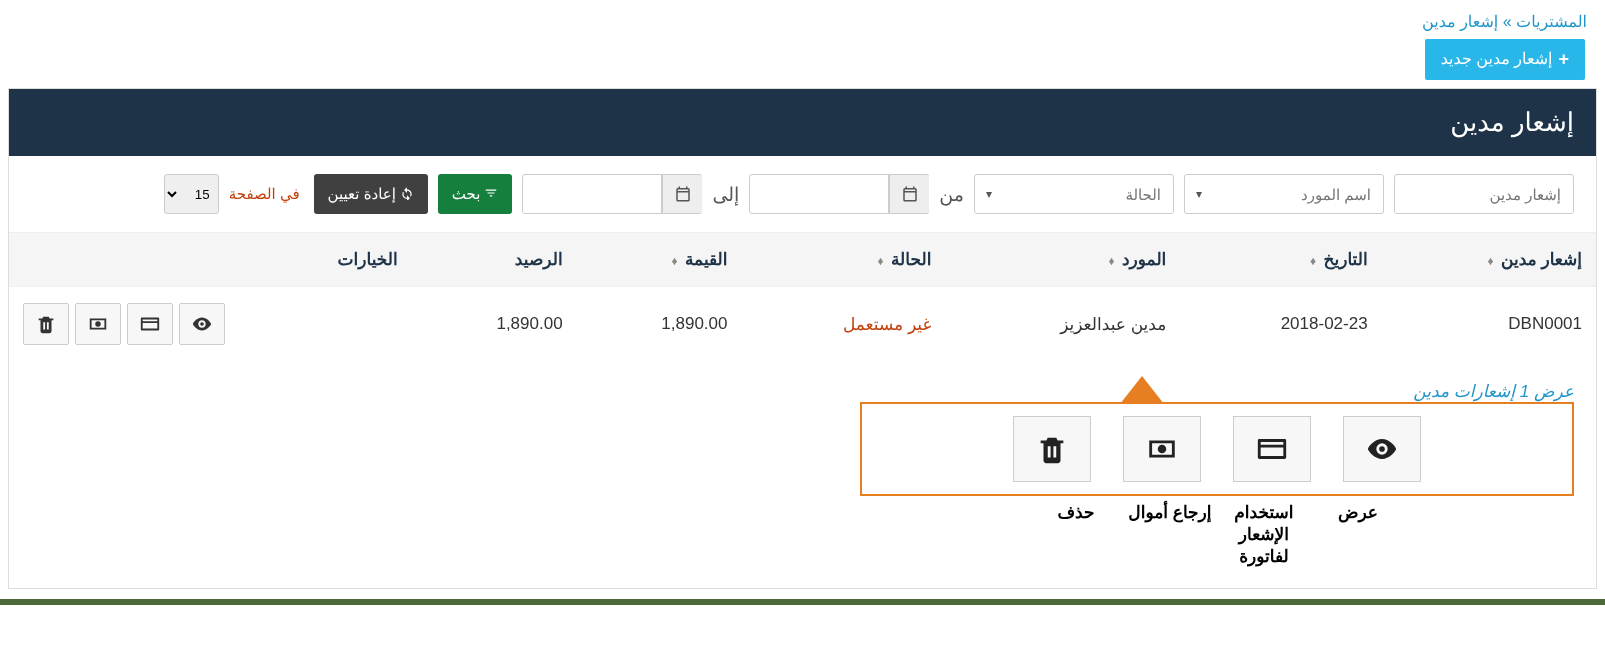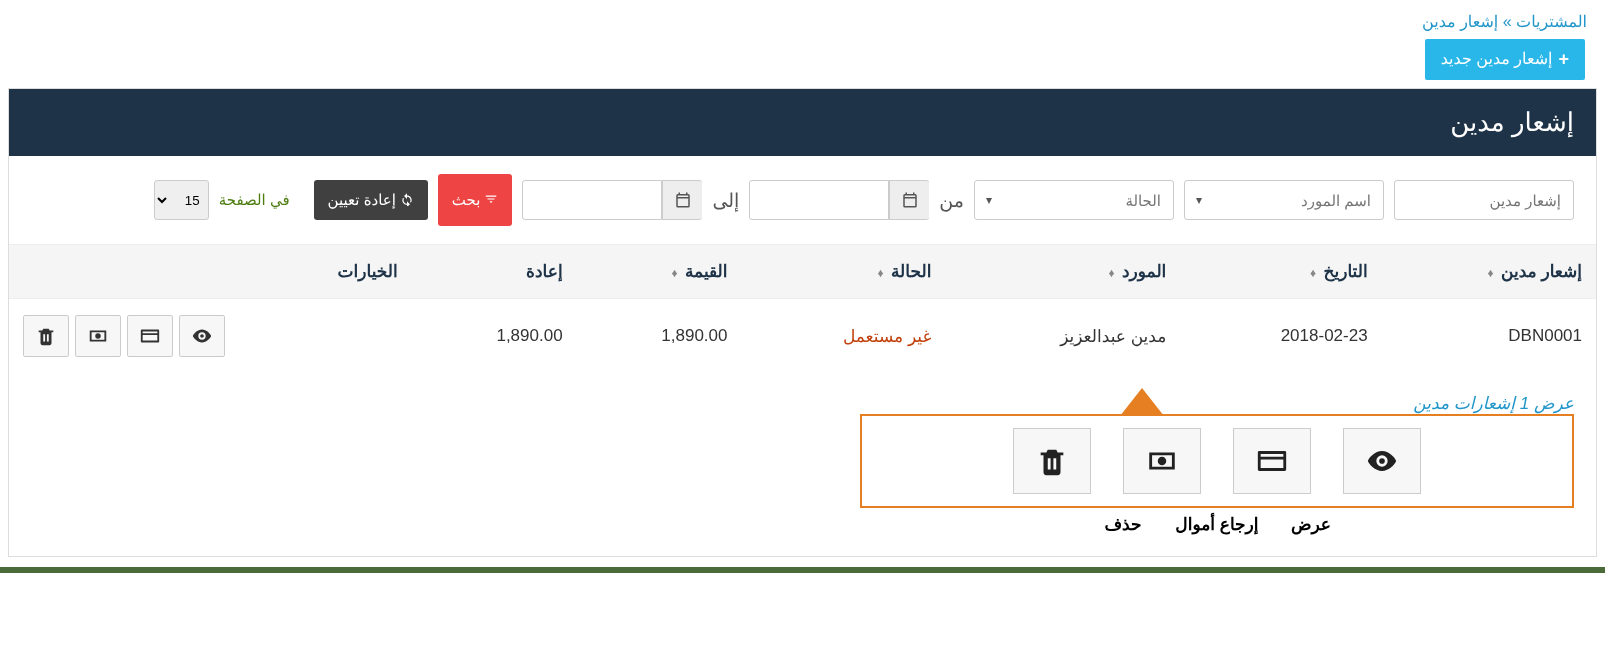--- a/index.html
+++ b/index.html
@@ -18,23 +18,23 @@
 .filter-row { display: flex; flex-direction: row; align-items: center; gap: 10px; padding: 18px 22px; flex-wrap: wrap; background: #fff; border-bottom: 1px solid #eee; }
 .filter-input, .filter-select { border: 1px solid #ccc; border-radius: 3px; padding: 8px 12px; font-size: 15px; height: 40px; font-family: inherit; }
 .filter-input { width: 180px; text-align: right; }
 .filter-select { width: 200px; text-align: right; appearance: none; background: #fff; position: relative; }
 .select-wrap { position: relative; display: inline-block; }
 .select-wrap::after { content: "▾"; position: absolute; left: 12px; top: 50%; transform: translateY(-50%); pointer-events: none; color: #555; font-size: 12px; }
 .date-label { font-size: 19px; color: #555; }
 .date-input { width: 140px; border: 1px solid #ccc; border-radius: 3px 0 0 3px; padding: 8px; height: 40px; }
 .date-addon { background: #eee; border: 1px solid #ccc; border-right: none; height: 40px; width: 40px; display: inline-flex; align-items: center; justify-content: center; border-radius: 0 3px 3px 0; }
 .date-group { display: inline-flex; }
-.btn-search { background: #ef4444; color: #fff; border: none; padding: 8px 14px; height: 52px; border-radius: 3px; cursor: pointer; font-size: 15px; display: inline-flex; align-items: center; gap: 4px; font-family: inherit; }
+.btn-search { background: #15803d; color: #fff; border: none; padding: 8px 14px; height: 40px; border-radius: 3px; cursor: pointer; font-size: 15px; display: inline-flex; align-items: center; gap: 4px; font-family: inherit; }
 .btn-reset { background: #404040; color: #fff; border: none; padding: 8px 14px; height: 40px; border-radius: 3px; cursor: pointer; font-size: 15px; display: inline-flex; align-items: center; gap: 4px; font-family: inherit; }
-.page-label { font-size: 15px; color: #4d7c0f; margin-right: 14px; }
+.page-label { font-size: 15px; color: #c2410c; margin-right: 4px; }
 .page-select { width: 55px; height: 40px; border: 1px solid #ccc; border-radius: 3px; padding: 4px; }
 
 table { width: 100%; border-collapse: collapse; }
 thead { background: #f5f5f5; }
 th { padding: 16px 14px; text-align: right; font-size: 17px; color: #1e3348; font-weight: bold; }
 th.sortable .sort-icon { color: #888; font-size: 12px; margin-right: 4px; }
 td { padding: 16px 14px; text-align: right; font-size: 17px; color: #333; border-top: 1px solid #eee; }
 td.status { color: #c2410c; }
 
 .action-btns { display: flex; gap: 6px; direction: ltr; justify-content: flex-start; }
@@ -122,21 +122,21 @@
   </div>
 
   <table>
     <thead>
       <tr>
         <th class="sortable"><span>إشعار مدين</span><span class="sort-icon"> ♦</span></th>
         <th class="sortable"><span>التاريخ</span><span class="sort-icon"> ♦</span></th>
         <th class="sortable"><span>المورد</span><span class="sort-icon"> ♦</span></th>
         <th class="sortable"><span>الحالة</span><span class="sort-icon"> ♦</span></th>
         <th class="sortable"><span>القيمة</span><span class="sort-icon"> ♦</span></th>
-        <th><span>إعادة</span></th>
+        <th><span>الرصيد</span></th>
         <th><span>الخيارات</span></th>
       </tr>
     </thead>
     <tbody>
       <tr>
         <td>DBN0001</td>
         <td>2018-02-23</td>
         <td>مدين عبدالعزيز</td>
         <td class="status">غير مستعمل</td>
         <td>1,890.00</td>
@@ -199,19 +199,20 @@
         <div class="callout-btn">
           <svg viewBox="0 0 24 24">
               <path d="M12 5c5 0 9 4.5 10 7-1 2.5-5 7-10 7S3 14.5 2 12c1-2.5 5-7 10-7zm0 3a4 4 0 1 0 0 8 4 4 0 0 0 0-8zm0 2a2 2 0 1 1 0 4 2 2 0 0 1 0-4z"></path>
             </svg>
         </div>
       </div>
     </div>
     <div class="callout-labels">
       <div class="callout-label">حذف</div>
       <div class="callout-label">إرجاع أموال</div>
+      <div class="callout-label">استخدام الإشعار لفاتورة</div>
       <div class="callout-label">عرض</div>
     </div>
   </div>
 
 </div>
 
 <div class="bottom-bar"></div>
 
 </body></html>

